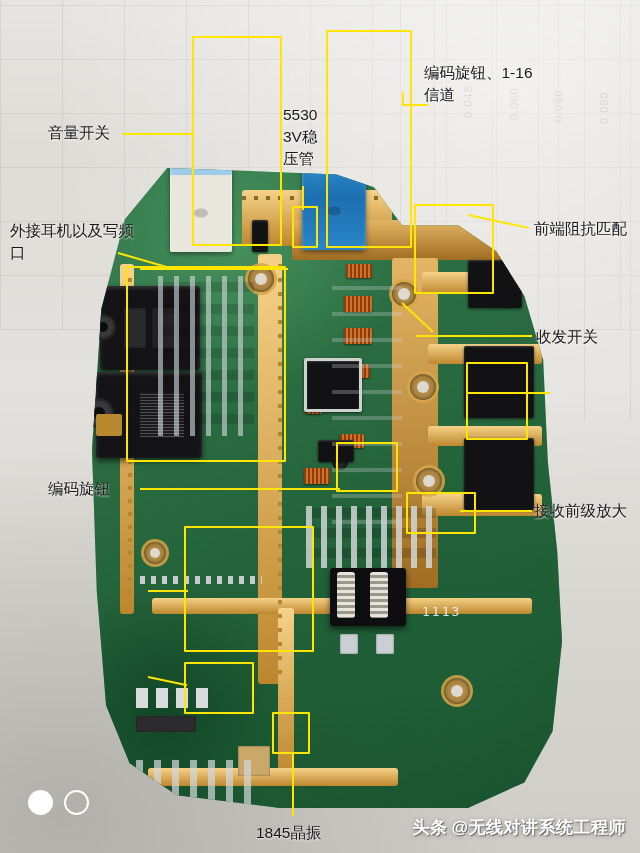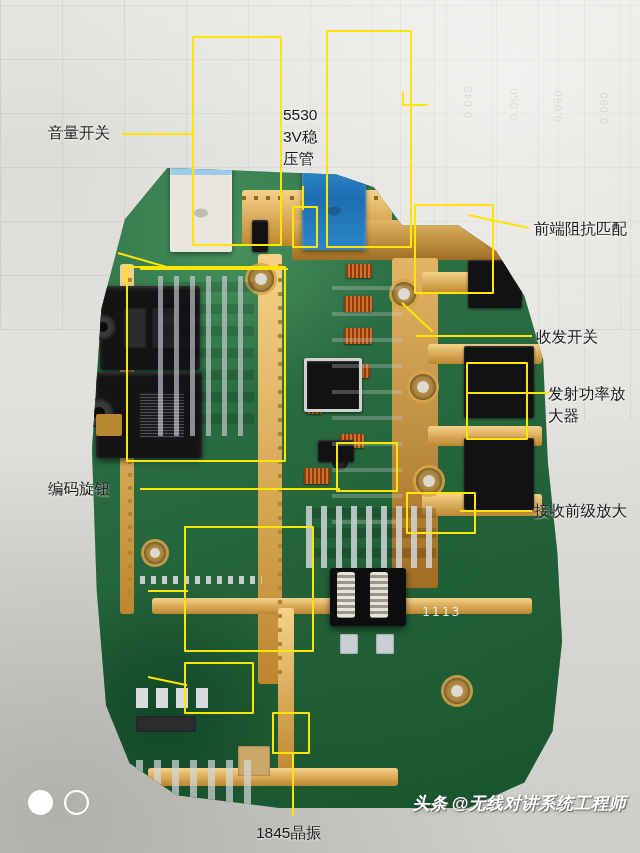--- a/index.html
+++ b/index.html
@@ -135,23 +135,23 @@
   .lbl{position:absolute;color:#18181a;font-size:15.5px;line-height:22px;
        white-space:pre-line;text-shadow:0 1px 2px rgba(255,255,255,.85);}
 
   
   .wm-left{position:absolute;left:92px;top:781px;color:#ffffff;
      font-size:16px;letter-spacing:1.6px;line-height:21px;font-weight:300;
      text-shadow:0 1px 3px rgba(0,0,0,.35);}
   .wm-dots{position:absolute;left:28px;top:790px;display:flex;gap:11px;align-items:center;}
   .wm-dots .d1{width:25px;height:25px;border-radius:50%;background:#fff;}
   .wm-dots .d2{width:25px;height:25px;border-radius:50%;border:2.5px solid #fff;box-sizing:border-box;}
-  .wm-right{position:absolute;right:14px;top:792px;color:#ffffff;font-size:17px;
+  .wm-right{position:absolute;right:14px;top:816px;color:#ffffff;font-size:17px;
      font-weight:bold;letter-spacing:.5px;
-     text-shadow:1px 1px 0 rgba(90,90,90,.75), 0 1px 4px rgba(0,0,0,.35);font-style:italic;}
+     text-shadow:1px 1px 0 rgba(90,90,90,.75), 0 1px 4px rgba(0,0,0,.35);}
   .wm-right .tt{margin-right:4px;}
 </style>
 </head>
 <body>
 
 <div id="stage">
 
   <div class="paper"></div>
   <div class="paper-lines"></div>
   <div class="paper-lines2"></div>
@@ -301,36 +301,39 @@
 
     <div class="box" style="left:292px;top:206px;width:26px;height:42px;"></div>
     <div class="ln v" style="left:302px;top:186px;height:24px;"></div>
     <div class="lbl" style="left:283px;top:104px;">5530
 3V稳
 压管</div>
 
     <div class="box" style="left:326px;top:30px;width:86px;height:218px;"></div>
     <div class="ln h" style="left:404px;top:104px;width:24px;"></div>
     <div class="ln v" style="left:402px;top:92px;height:14px;"></div>
+    <div class="lbl" style="left:424px;top:62px;">编码旋钮、1-16
+信道</div>
 
     <div class="box" style="left:126px;top:266px;width:160px;height:196px;"></div>
     <div class="ln h" style="left:140px;top:268px;width:148px;"></div>
     <div class="ln" style="left:118px;top:252px;width:56px;height:2px;transform:rotate(16deg);transform-origin:left center;"></div>
+    <div class="lbl" style="left:10px;top:220px;">外接耳机以及写频
+口</div>
 
     <div class="box" style="left:414px;top:204px;width:80px;height:90px;"></div>
     <div class="ln" style="left:468px;top:214px;width:62px;height:2px;transform:rotate(12deg);transform-origin:left center;"></div>
     <div class="lbl" style="left:534px;top:218px;">前端阻抗匹配</div>
 
     <div class="ln h" style="left:416px;top:335px;width:116px;"></div>
     <div class="ln" style="left:402px;top:302px;width:42px;height:2px;transform:rotate(43deg);transform-origin:left center;"></div>
     <div class="lbl" style="left:536px;top:326px;">收发开关</div>
 
     <div class="box" style="left:466px;top:362px;width:62px;height:78px;"></div>
     <div class="ln h" style="left:466px;top:392px;width:84px;"></div>
-    <div class="lbl" style="left:548px;top:383px;">发射功率放大器</div>
 
     <div class="box" style="left:406px;top:492px;width:70px;height:42px;"></div>
     <div class="ln h" style="left:460px;top:510px;width:72px;"></div>
     <div class="lbl" style="left:534px;top:500px;">接收前级放大</div>
 
     <div class="box" style="left:336px;top:442px;width:62px;height:50px;"></div>
     <div class="ln h" style="left:140px;top:488px;width:200px;"></div>
     <div class="lbl" style="left:48px;top:478px;">编码旋钮</div>
 
     <div class="box" style="left:184px;top:526px;width:130px;height:126px;"></div>

